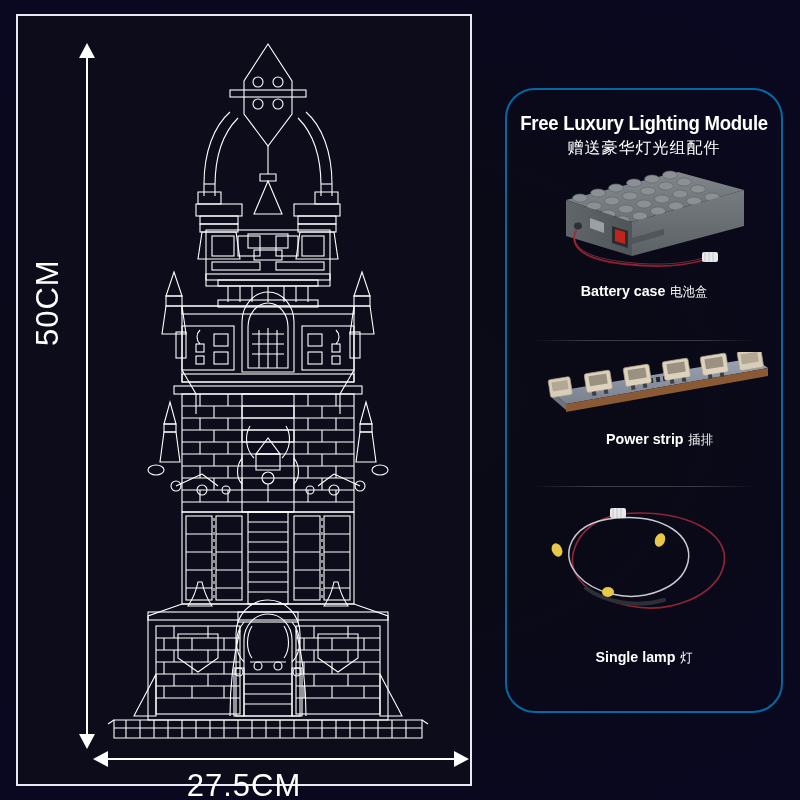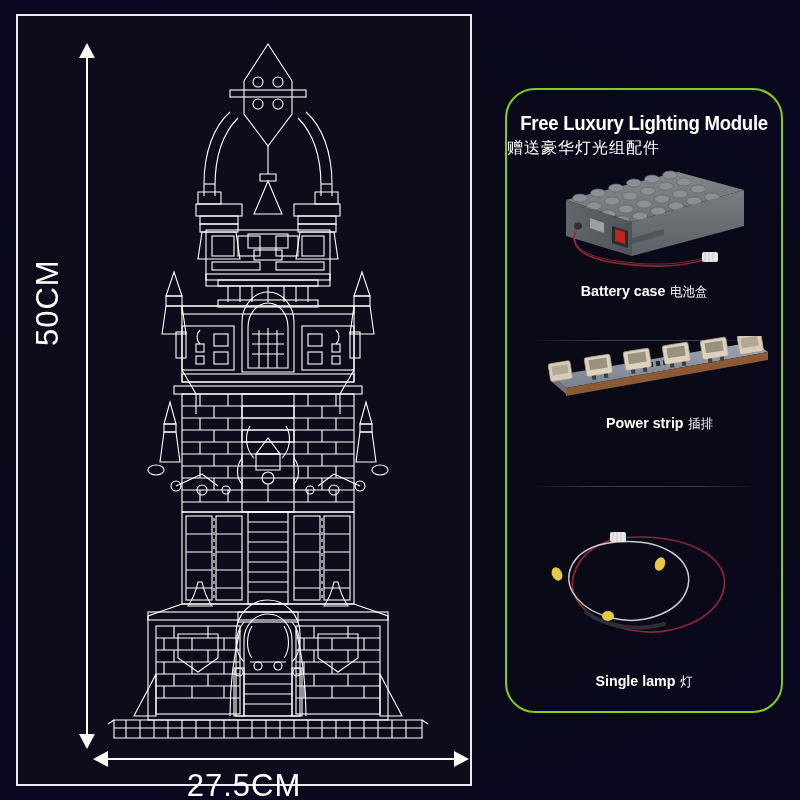--- a/index.html
+++ b/index.html
@@ -55,31 +55,31 @@
   .hdim .head.left{left:-13px;border-right:15px solid #ffffff;}
   .hdim .head.right{right:-13px;border-left:15px solid #ffffff;}
   .hlabel{
     position:absolute;left:0;right:0;top:752px;text-align:center;
     color:#ffffff;font-size:31px;letter-spacing:1px;
   }
 
   
   .right-panel{
     position:absolute;left:505px;top:88px;width:278px;height:625px;
-    border:2px solid #84cc16;border-radius:30px;
+    border:2px solid #0369a1;border-radius:30px;
     box-sizing:border-box;
   }
   .rp-title{
     position:absolute;left:0;right:0;top:22px;text-align:center;
     color:#ffffff;font-size:20px;font-weight:bold;
     letter-spacing:-0.3px;
     transform:scaleX(0.93);
   }
   .rp-sub{
-    position:absolute;left:0;right:0;top:48px;
+    position:absolute;left:0;right:0;top:48px;text-align:center;
     color:#ffffff;font-size:16px;letter-spacing:1px;
   }
   .item{position:absolute;left:0;right:0;}
   .item-art{display:block;margin:0 auto;}
   .item-caption{
     text-align:center;margin-top:6px;color:#ffffff;
     font-size:15px;font-weight:bold;transform:scaleX(0.95);
   }
   .item-caption .cn{font-weight:normal;font-size:13px;margin-left:5px;}
   .divider{
@@ -418,21 +418,21 @@
           <path d="M177 96 L177 106 M181 96 L181 106 M185 96 L185 106" stroke="#b9b9bd" stroke-width="0.7"></path>
         </g>
       </svg>
       <div class="item-caption">
         <span>Battery case</span><span class="cn">电池盒</span>
       </div>
     </div>
 
     <div class="divider" style="top:250px;"></div>
 
-    <div class="item" style="top:246px;padding-left:31px;">
+    <div class="item" style="top:262px;padding-left:31px;">
       <svg class="item-art" width="240" height="72" viewBox="0 0 240 72" xmlns="http://www.w3.org/2000/svg">
         <defs>
           <linearGradient id="gPcb" x1="0" y1="0" x2="0" y2="1">
             <stop offset="0%" stop-color="#9aa3b4"></stop>
               <stop offset="100%" stop-color="#79818f"></stop>
           </linearGradient>
         </defs>
 
         <polygon points="12,40 214,6 228,16 26,52" fill="url(#gPcb)"></polygon>
         <polygon points="12,40 26,52 26,58 12,46" fill="#6d7480"></polygon>
@@ -482,21 +482,21 @@
           </g>
         </g>
       </svg>
       <div class="item-caption">
         <span>Power strip</span><span class="cn">插排</span>
       </div>
     </div>
 
     <div class="divider" style="top:396px;"></div>
 
-    <div class="item" style="top:426px;">
+    <div class="item" style="top:402px;">
       <svg class="item-art" width="240" height="150" viewBox="0 0 240 150" xmlns="http://www.w3.org/2000/svg">
 
         <path d="M96 22 C160 16 206 40 200 72 C194 104 146 122 106 114
                  C66 106 42 84 50 58 C56 38 74 26 96 22 Z" stroke="#8e2434" stroke-width="1.7" fill="none"></path>
 
         <path d="M92 26 C140 22 170 44 164 70 C158 96 120 110 88 102
                  C58 95 40 74 46 54 C52 36 70 28 92 26 Z" stroke="#c9c9cf" stroke-width="1.5" fill="none"></path>
 
         <path d="M62 96 C80 110 112 116 140 108" stroke="#2c2f36" stroke-width="4" fill="none" stroke-linecap="round"></path>
 

